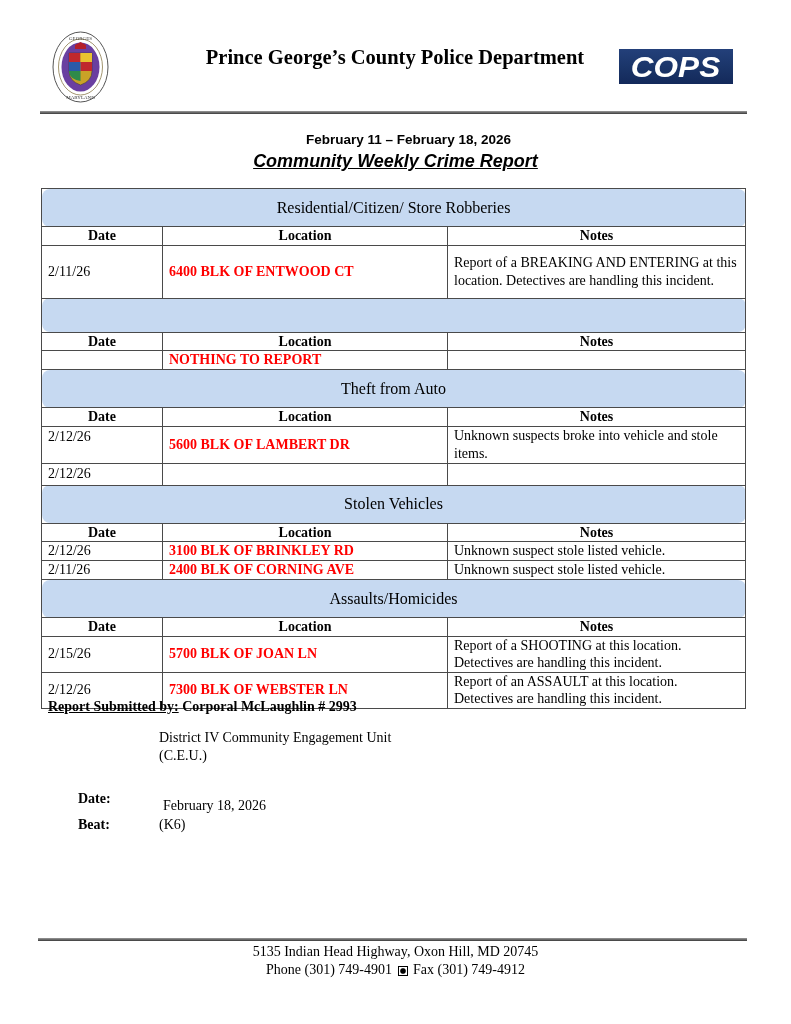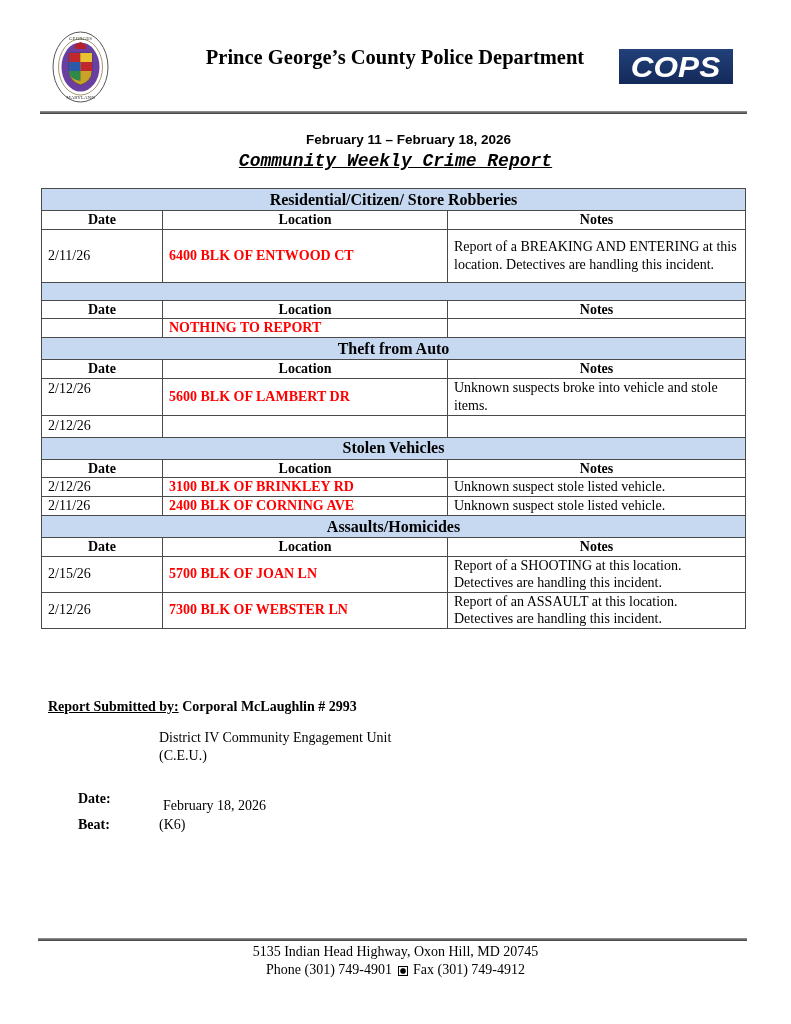--- a/index.html
+++ b/index.html
@@ -14,31 +14,31 @@
                  background: linear-gradient(180deg,#23407a 0%,#1a3468 55%,#13295a 100%);
                  display: flex; align-items: flex-end; justify-content: center; }
     .cops-logo span { color: #fff; font-family: "Liberation Sans", sans-serif; font-weight: bold; font-style: italic;
                       font-size: 30px; letter-spacing: 0px; transform: scaleX(1.05); }
     .header-rule { position: absolute; left: 40px; top: 111px; width: 707px; height: 3px;
                    background: linear-gradient(180deg,#9a9a9a,#3a3a3a); }
 
     .date-range { position: absolute; left: 0; top: 132px; width: 791px; text-align: center;
                   font-family: "Liberation Sans", sans-serif; font-weight: bold; font-size: 13.5px; margin-left: 13px; }
     .report-title { position: absolute; left: 0; top: 151px; width: 791px; text-align: center;
-                    font-family: Liberation Mono, monospace; font-weight: bold; font-style: italic;
+                    font-family: Liberation Sans, sans-serif; font-weight: bold; font-style: italic;
                     font-size: 18px; text-decoration: underline; }
 
     
     table.crime { position: absolute; left: 41px; top: 188px; width: 704px; border-collapse: collapse;
                   font-family: "Liberation Serif", serif; font-size: 14px; table-layout: fixed; }
     table.crime td { border: 1px solid #4a4a4a; padding: 0 6px; vertical-align: middle; line-height: 17.5px; }
     col.c-date { width: 121px; }
     col.c-loc { width: 285px; }
     col.c-notes { width: 298px; }
-    tr.section td { background: #c6d9f1; text-align: center; font-weight: bold; font-size: 16px; height: 21px; padding: 0; }
+    tr.section td { background: #c6d9f1; text-align: center; font-weight: normal; font-size: 16px; height: 21px; padding: 8px; border-radius: 8px; }
     tr.section.blank td { height: 17px; }
     tr.colhead td { text-align: center; font-weight: bold; font-size: 14px; height: 17px; padding: 0; }
     td.loc { color: #ff0000; font-weight: bold; font-size: 14px; margin-left: 26px; }
     td.date { }
     tr.tall td { height: 52px; }
     tr.r2 td { height: 35px; }
     tr.r1 td { height: 18px; }
     tr.top-align td.date { vertical-align: top; padding-top: 1px; }
 
     

